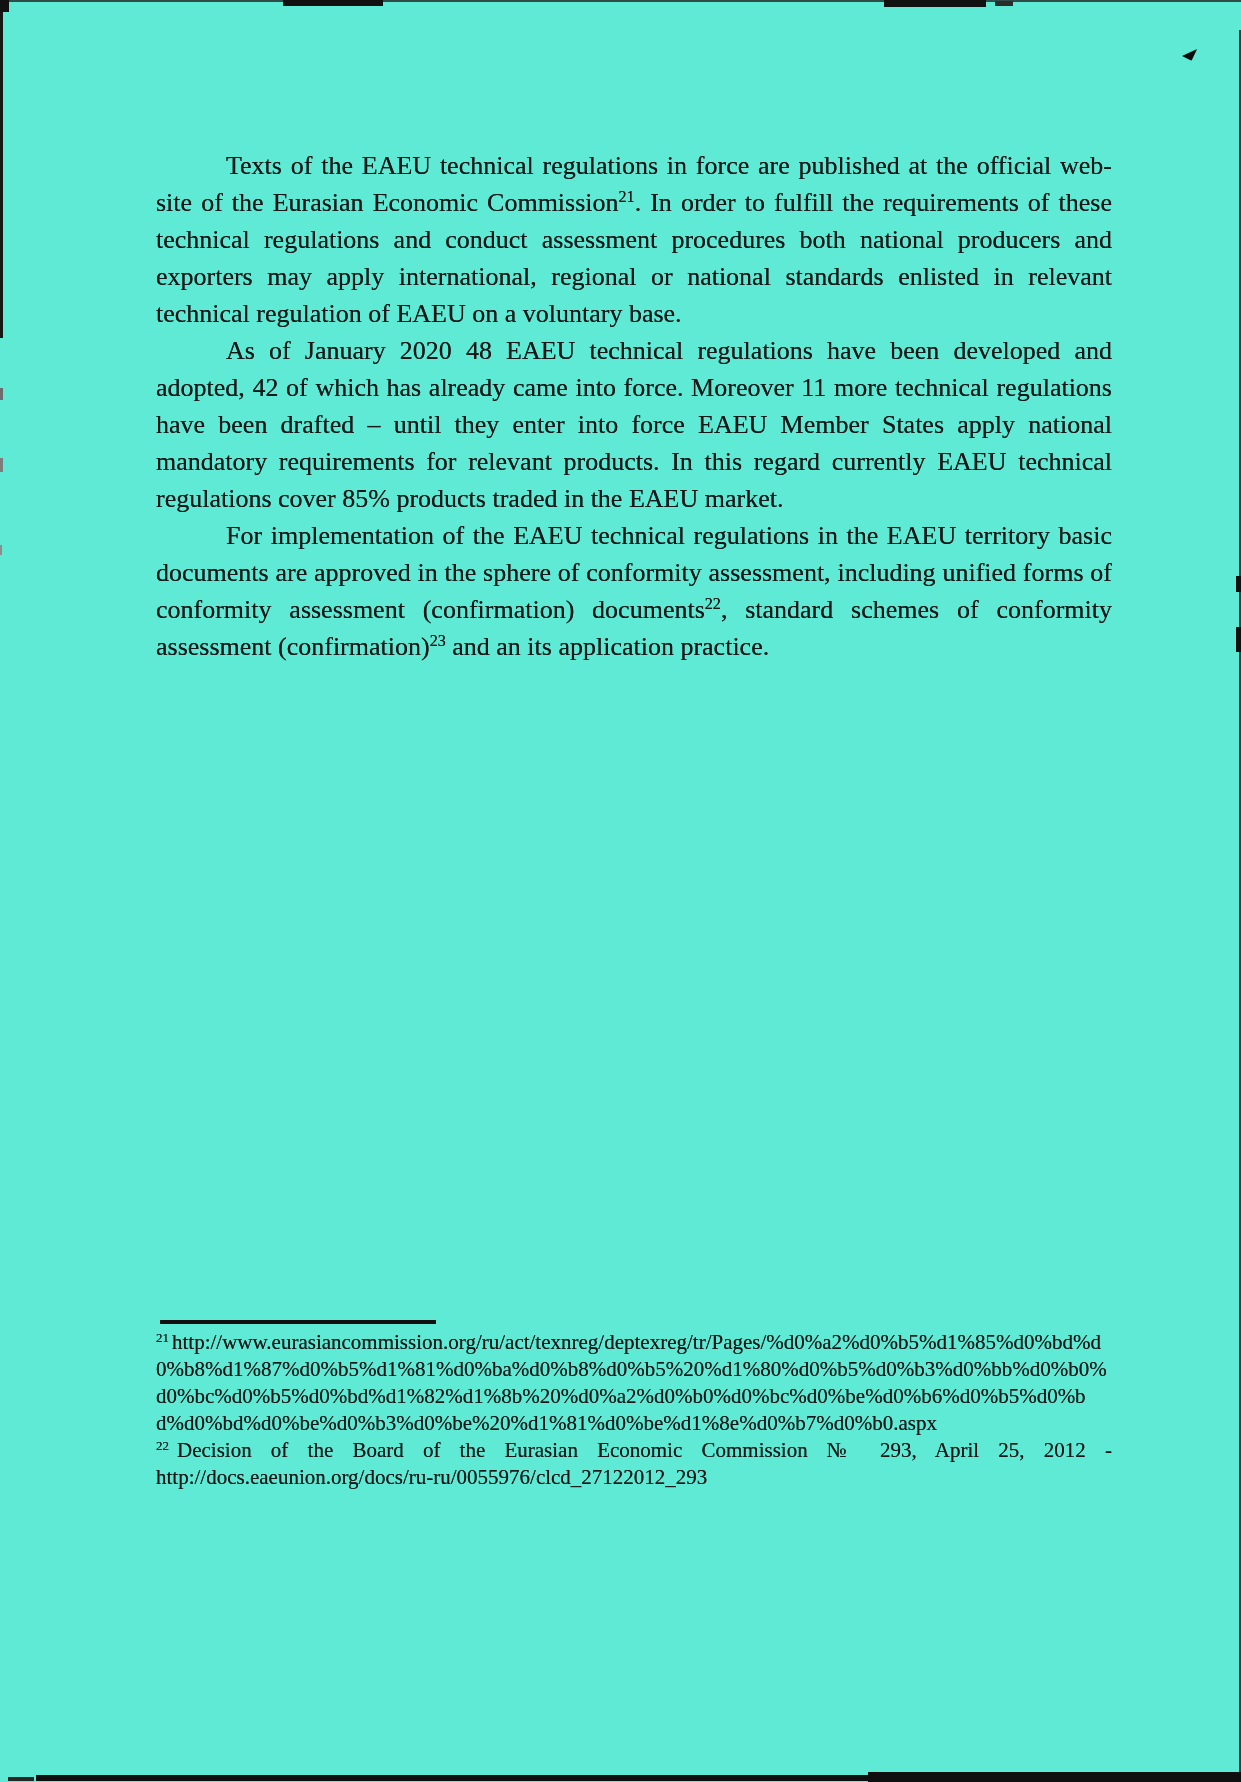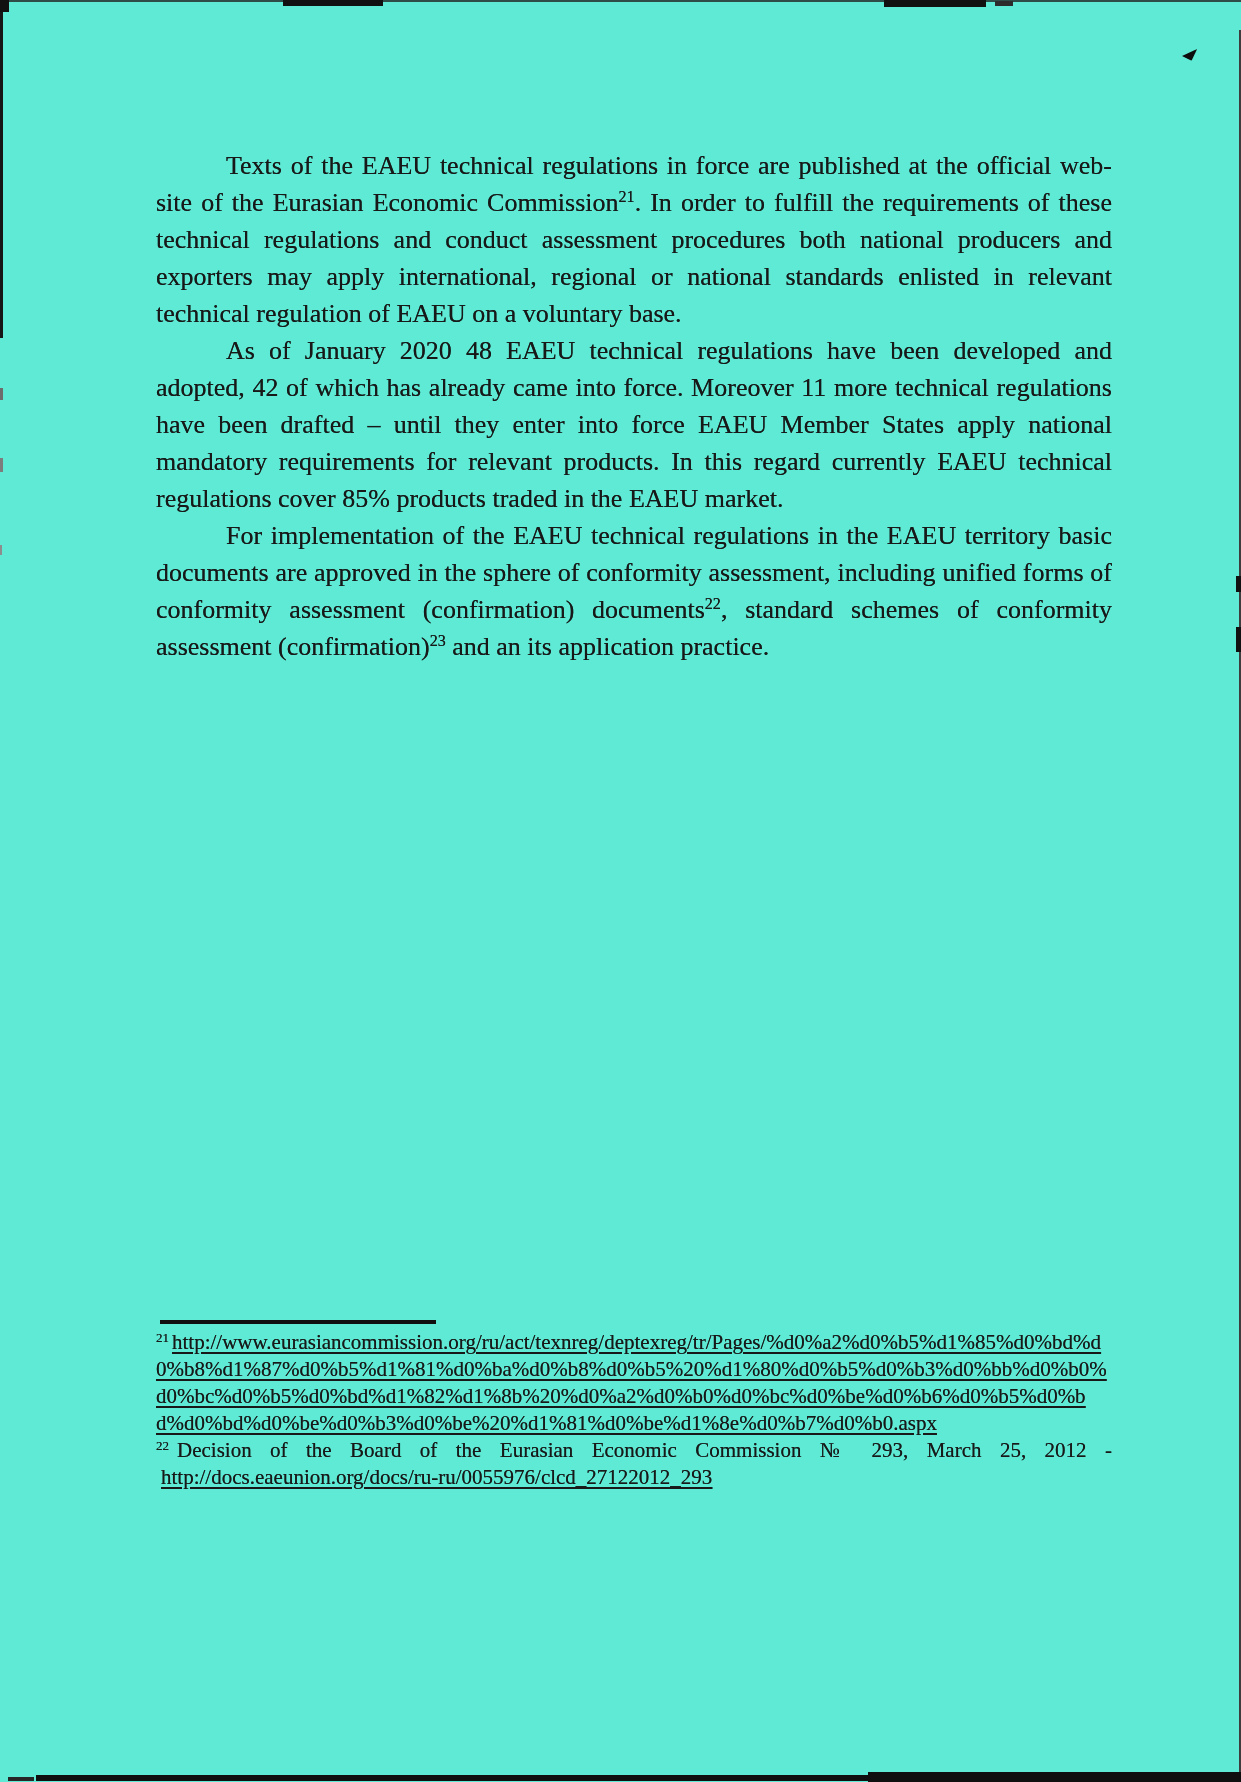--- a/index.html
+++ b/index.html
@@ -48,26 +48,25 @@
     width: 956px;
     font-size: 21px;
     line-height: 27px;
     text-align: justify;
     text-shadow: 0 0 0.4px rgba(10,10,10,0.7);
   }
   .footnotes .fn { margin: 0; }
   .fn .sup { margin-right: 8px; }
   .fn .sup.tight { margin-right: 3px; }
   .url {
-    text-decoration: underline;
     text-decoration-thickness: 2px;
     text-underline-offset: 3px;
   }
   .url.wrap { overflow-wrap: anywhere; word-break: break-all; }
-  .url.nowrap { white-space: nowrap; margin-left: 5px; }
+  .url.nowrap { white-space: nowrap; }
 
   
   .artifact { position: absolute; background: #111; }
   .a-top-line      { left: 0;     top: 0;     width: 1241px; height: 2px;  background: #242424; opacity: .8; }
   .a-top-dash-1    { left: 283px; top: 0;     width: 100px;  height: 6px; }
   .a-top-dash-2    { left: 884px; top: 0;     width: 102px;  height: 7px; }
   .a-top-dash-3    { left: 995px; top: 1px;   width: 18px;   height: 5px;  background: #2c2c2c; }
   .a-left-strip    { left: 0;     top: 0;     width: 3px;    height: 338px; background: #161616; }
   .a-left-corner   { left: 0;     top: 0;     width: 9px;    height: 12px; }
   .a-left-tick-1   { left: 0;     top: 388px; width: 3px;    height: 12px; background: #6d6d6d; }
@@ -94,21 +93,21 @@
   <div class="body-text">
     <p><span>Texts of the EAEU technical regulations in force are published at the official web-site of the Eurasian Economic Commission</span><span class="sup">21</span><span>. In order to fulfill the requirements of these technical regulations and conduct assessment procedures both national producers and exporters may apply international, regional or national standards enlisted in relevant technical regulation of EAEU on a voluntary base.</span></p>
     <p><span>As of January 2020 48 EAEU technical regulations have been developed and adopted, 42 of which has already came into force. Moreover 11 more technical regulations have been drafted – until they enter into force EAEU Member States apply national mandatory requirements for relevant products. In this regard currently EAEU technical regulations cover 85% products traded in the EAEU market.</span></p>
     <p><span>For implementation of the EAEU technical regulations in the EAEU territory basic documents are approved in the sphere of conformity assessment, including unified forms of conformity assessment (confirmation) documents</span><span class="sup">22</span><span>, standard schemes of conformity assessment (confirmation)</span><span class="sup">23</span><span> and an its application practice.</span></p>
   </div>
 
   <div class="footnote-separator"></div>
 
   <div class="footnotes">
     <div class="fn"><span class="sup tight">21</span><span class="url wrap">http://www.eurasiancommission.org/ru/act/texnreg/deptexreg/tr/Pages/%d0%a2%d0%b5%d1%85%d0%bd%d0%b8%d1%87%d0%b5%d1%81%d0%ba%d0%b8%d0%b5%20%d1%80%d0%b5%d0%b3%d0%bb%d0%b0%d0%bc%d0%b5%d0%bd%d1%82%d1%8b%20%d0%a2%d0%b0%d0%bc%d0%be%d0%b6%d0%b5%d0%bd%d0%bd%d0%be%d0%b3%d0%be%20%d1%81%d0%be%d1%8e%d0%b7%d0%b0.aspx</span></div>
-    <div class="fn"><span class="sup">22</span><span>Decision of the Board of the Eurasian Economic Commission № 293, March 25, 2012 -</span><span class="url nowrap">http://docs.eaeunion.org/docs/ru-ru/0055976/clcd_27122012_293</span></div>
+    <div class="fn"><span class="sup">22</span><span>Decision of the Board of the Eurasian Economic Commission № 293, April 25, 2012 -</span><span class="url nowrap">http://docs.eaeunion.org/docs/ru-ru/0055976/clcd_27122012_293</span></div>
   </div>
 
   <div class="artifact a-top-line"></div>
   <div class="artifact a-top-dash-1"></div>
   <div class="artifact a-top-dash-2"></div>
   <div class="artifact a-top-dash-3"></div>
   <div class="artifact a-left-strip"></div>
   <div class="artifact a-left-corner"></div>
   <div class="artifact a-left-tick-1"></div>
   <div class="artifact a-left-tick-2"></div>

